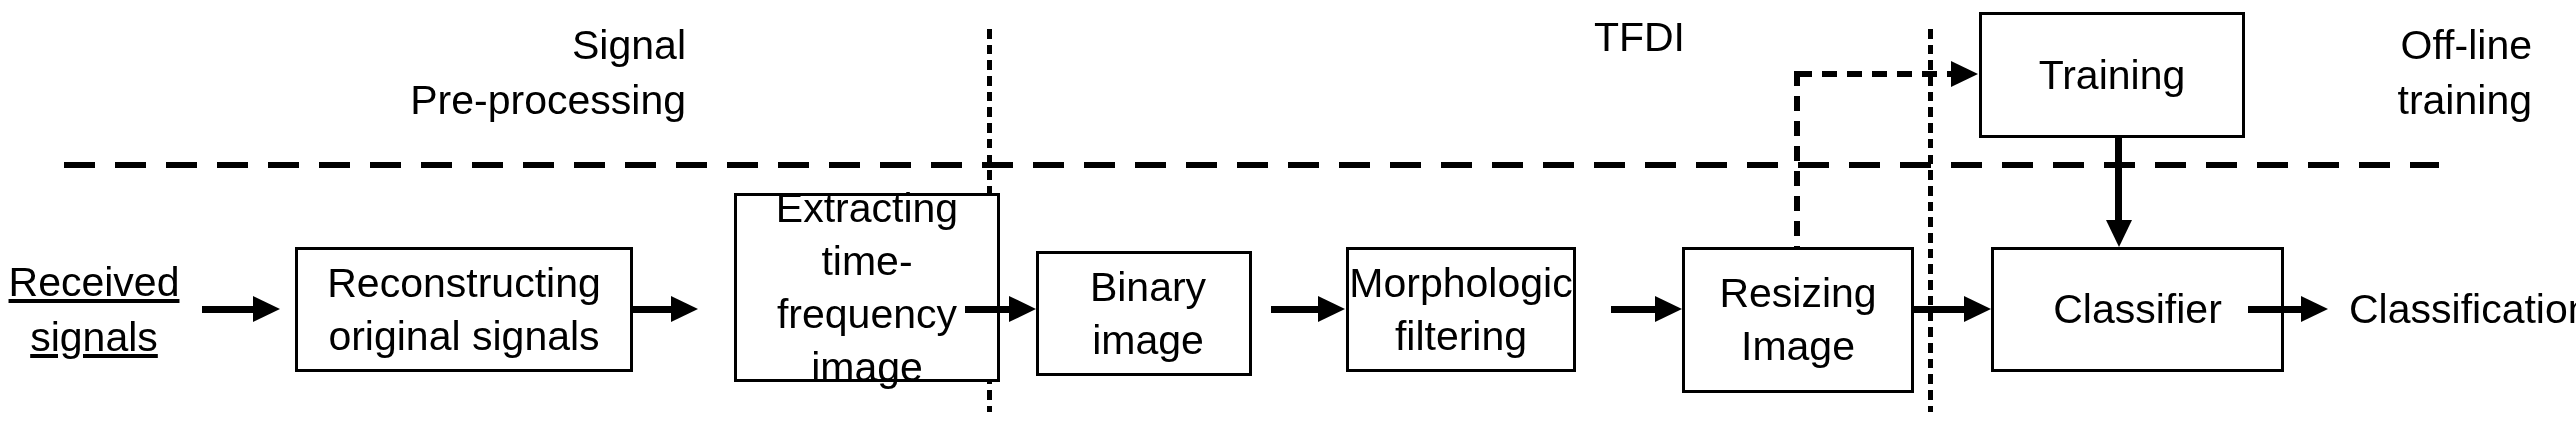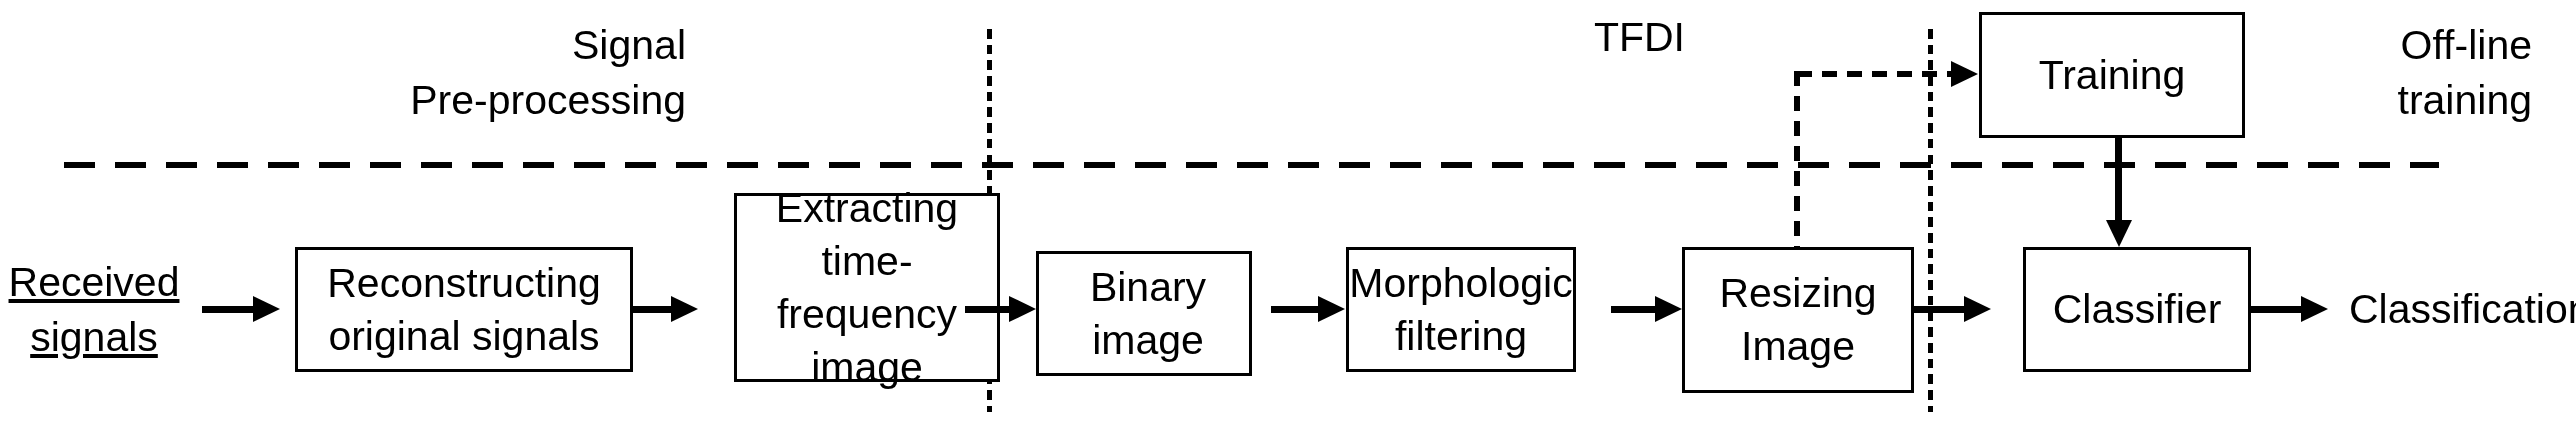--- a/index.html
+++ b/index.html
@@ -92,21 +92,21 @@
   <div class="abs node" style="left:1346px; top:247px; width:230px; height:125px;">
     <span>Morphologic</span>
     <span>filtering</span>
   </div>
 
   <div class="abs node" style="left:1682px; top:247px; width:232px; height:146px;">
     <span>Resizing</span>
     <span>Image</span>
   </div>
 
-  <div class="abs node" style="left:1991px; top:247px; width:228px; height:125px;margin-left:32px;">
+  <div class="abs node" style="left:1991px; top:247px; width:293px; height:125px;">
     <span>Classifier</span>
   </div>
 
   <div class="abs node" style="left:1979px; top:12.3px; width:266px; height:126px;">
     <span>Training</span>
   </div>
 
   <div class="abs end-label" style="left:2349px; top:282px;">
     <span>Classification</span>
   </div>

